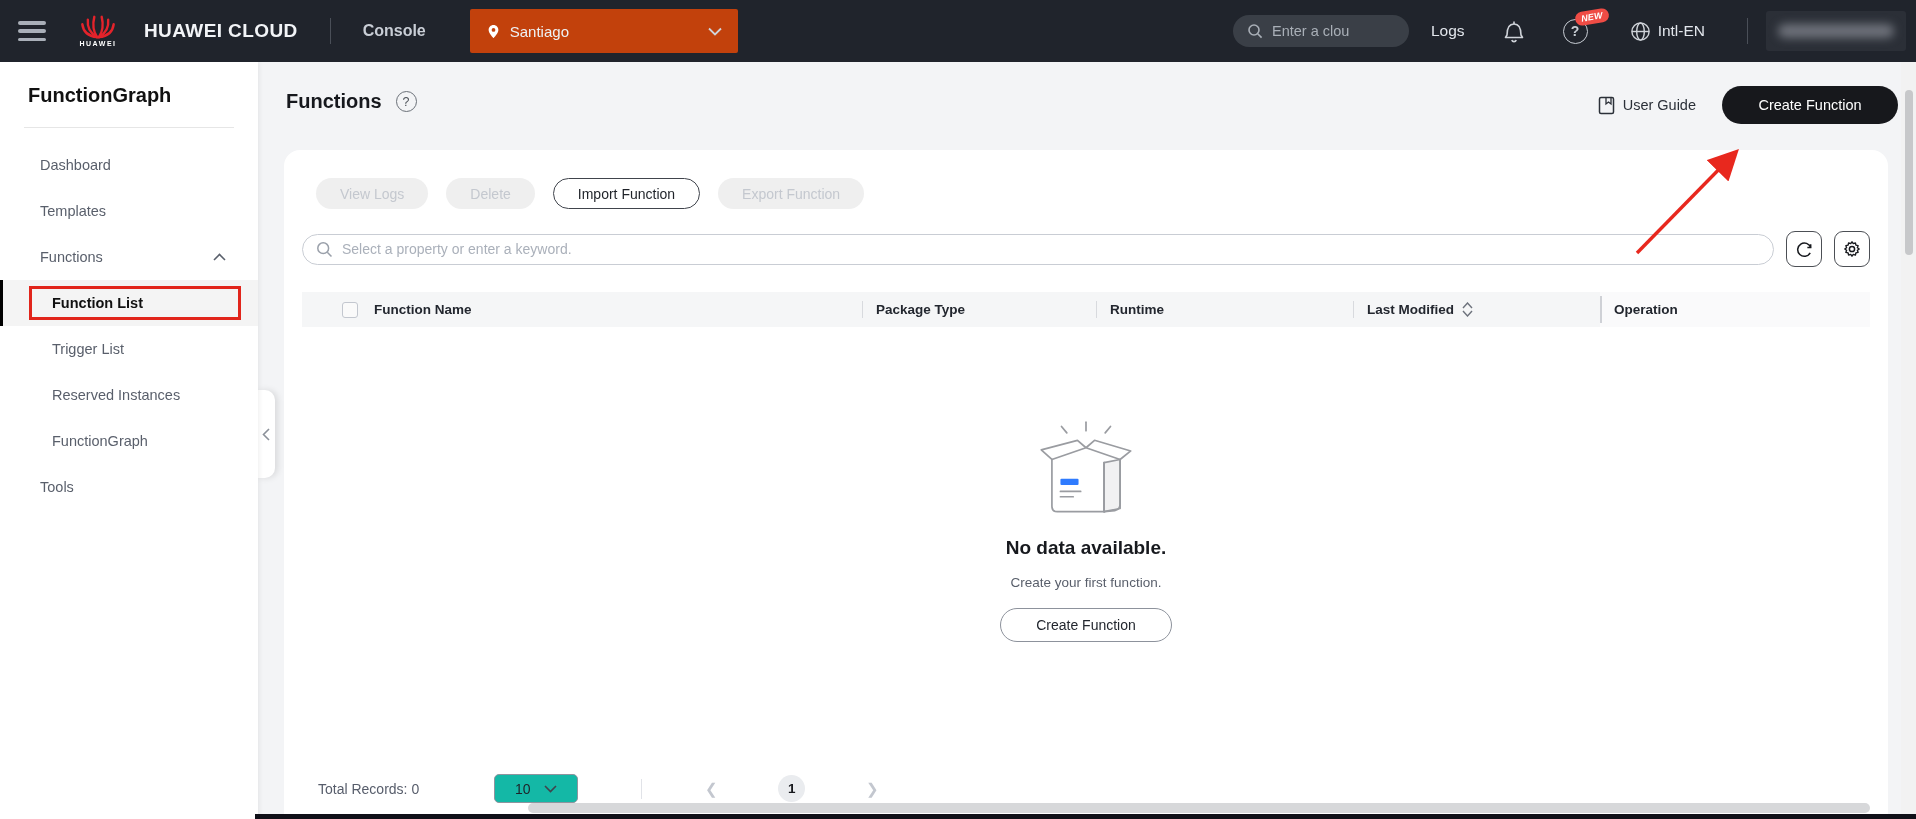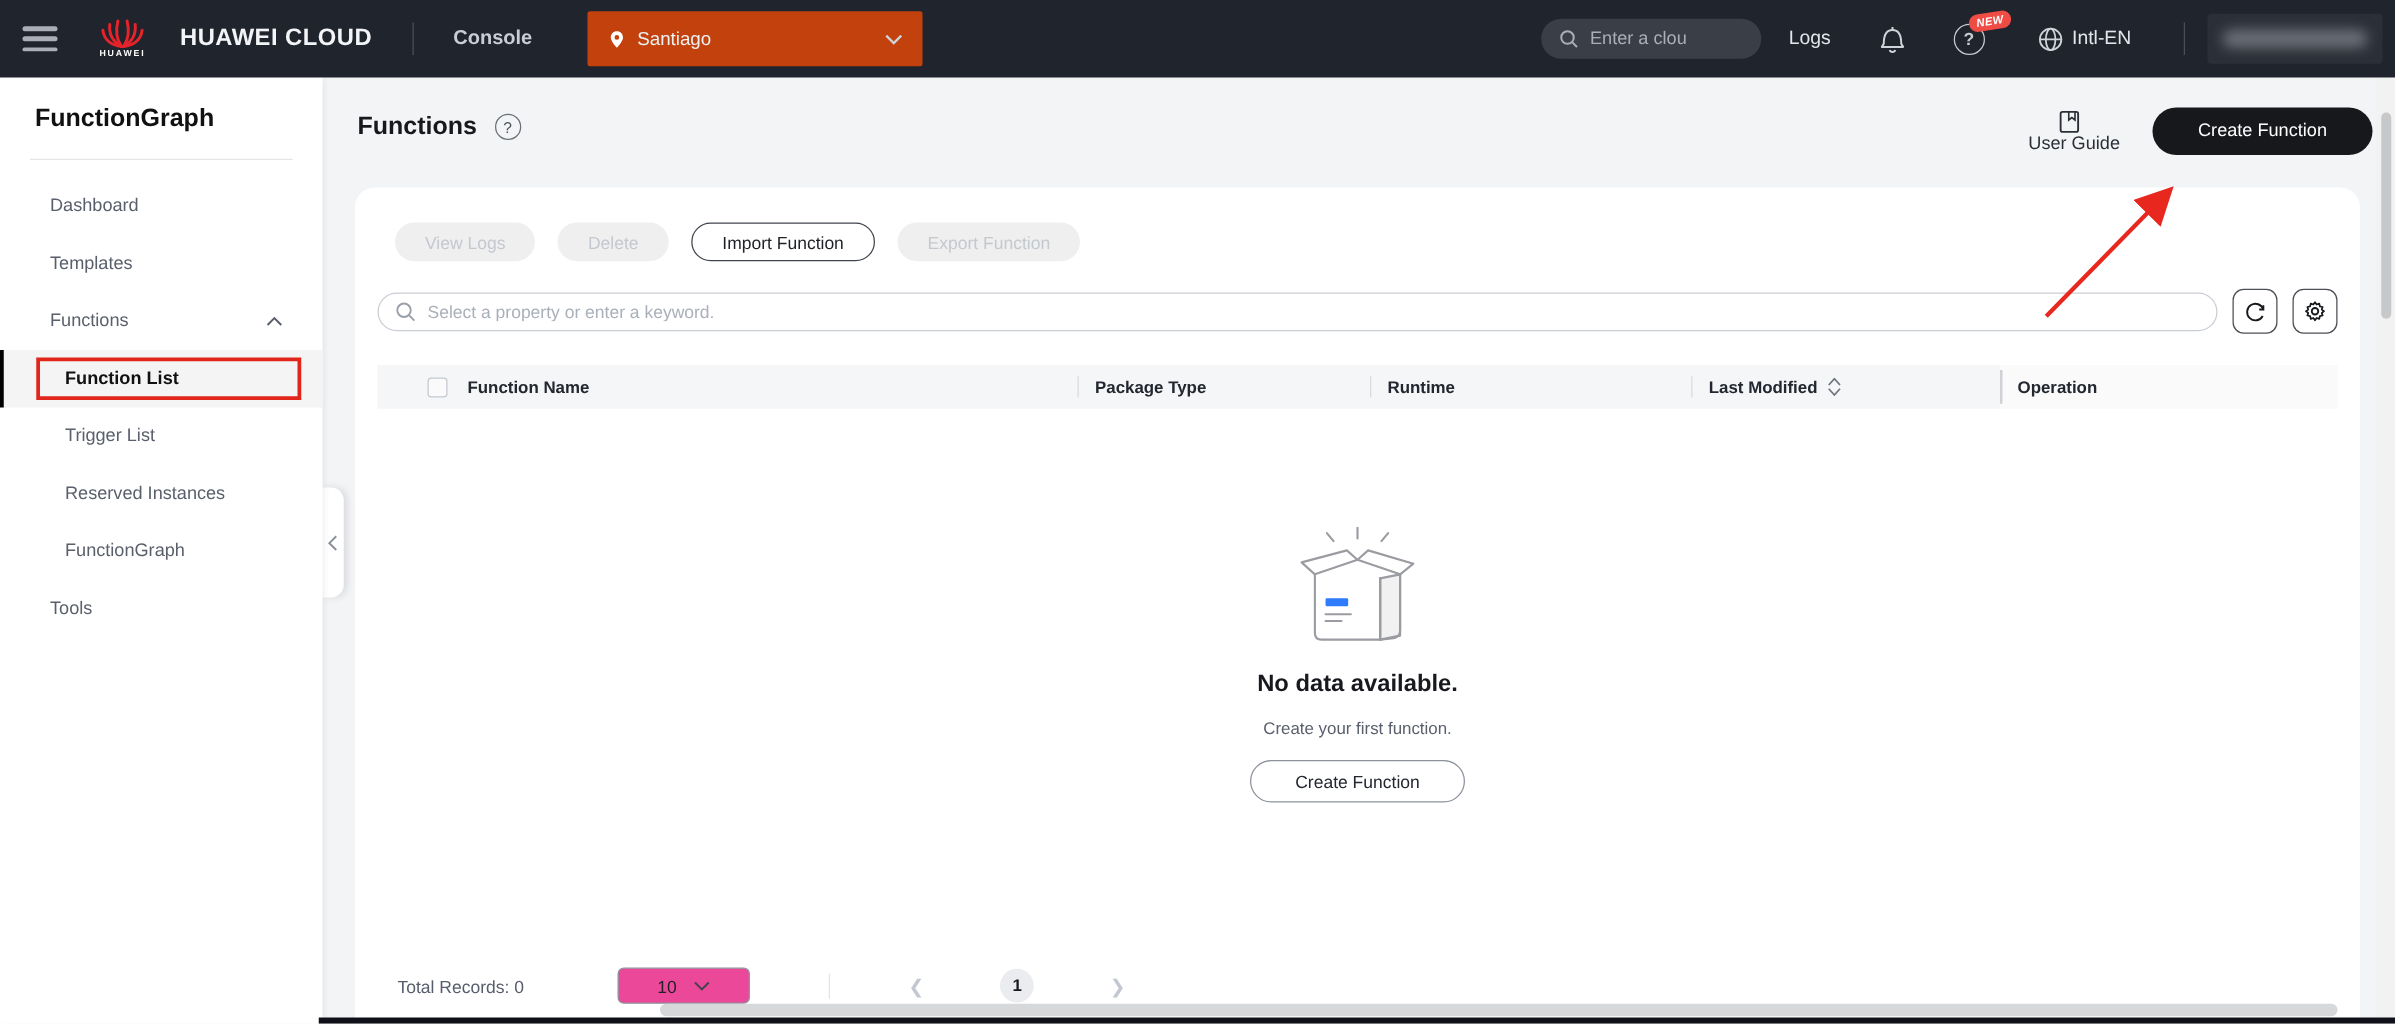--- a/index.html
+++ b/index.html
@@ -94,21 +94,21 @@
   
   .main { position:absolute; left:258px; top:62px; right:0; bottom:0; background:#f3f4f6; }
   .page-header { position:absolute; left:0; top:0; right:0; height:88px; }
   .page-title-row { position:absolute; left:28px; top:28px; display:flex; align-items:center; }
   .page-title { font-size:20px; font-weight:bold; color:#16181d; }
   .title-help {
     margin-left:14px; width:21px; height:21px; border:1.5px solid #6a7078; border-radius:50%;
     display:flex; align-items:center; justify-content:center; font-size:12.5px; color:#4d5259; cursor:pointer;
   }
   .header-right { position:absolute; right:18px; top:24px; display:flex; align-items:center; }
-  .user-guide { display:flex; align-items:center; margin-right:26px; cursor:pointer;flex-direction:column; }
+  .user-guide { display:flex; align-items:center; margin-right:26px; cursor:pointer; }
   .user-guide span { font-size:14.5px; color:#2b3038; margin-left:8px; }
   .btn-create-dark {
     width:176px; height:38px; border-radius:19px; background:#17181c; color:#fff;
     font-size:14.5px; border:none; cursor:pointer; font-family:inherit;
   }
 
   .card {
     position:absolute; left:26px; right:28px; top:88px; bottom:0;
     background:#fff; border-radius:16px 16px 0 0;
     padding:0 18px;
@@ -158,23 +158,23 @@
   .empty-sub { margin-top:16px; font-size:13.5px; color:#595f6b; }
   .btn-create-light {
     margin-top:18px; width:172px; height:34px; border-radius:17px; background:#fff;
     border:1px solid #8d929c; color:#23272f; font-size:14px; cursor:pointer; font-family:inherit;
   }
 
   
   .card-footer { position:absolute; left:34px; bottom:16px; display:flex; align-items:center;gap:47px; }
   .total-records { font-size:14px; color:#575d6b; }
   .page-size {
-    margin-left:28px; width:106px; height:29px; border:1px solid #8f949e; border-radius:5px;
+    margin-left:28px; width:84px; height:29px; border:1px solid #8f949e; border-radius:5px;
     display:flex; align-items:center; justify-content:center; gap:14px; font-size:14px; color:#1e2228;
-    cursor:pointer; background:#ec4899;
+    cursor:pointer; background:#14b8a6;
   }
   .pg-divider { width:1px; height:20px; background:#e1e3e8; margin-left:16px; }
   .pg-arrow { margin-left:15px; font-size:15px; color:#c3c7cf; cursor:default; width:14px; text-align:center; }
   .pg-current {
     margin-left:13px; width:27px; height:27px; border-radius:50%; background:#eaecef;
     display:flex; align-items:center; justify-content:center; font-size:13.5px; font-weight:bold; color:#16181d;
     cursor:pointer;
   }
   .pg-next { margin-left:13px; }
 

